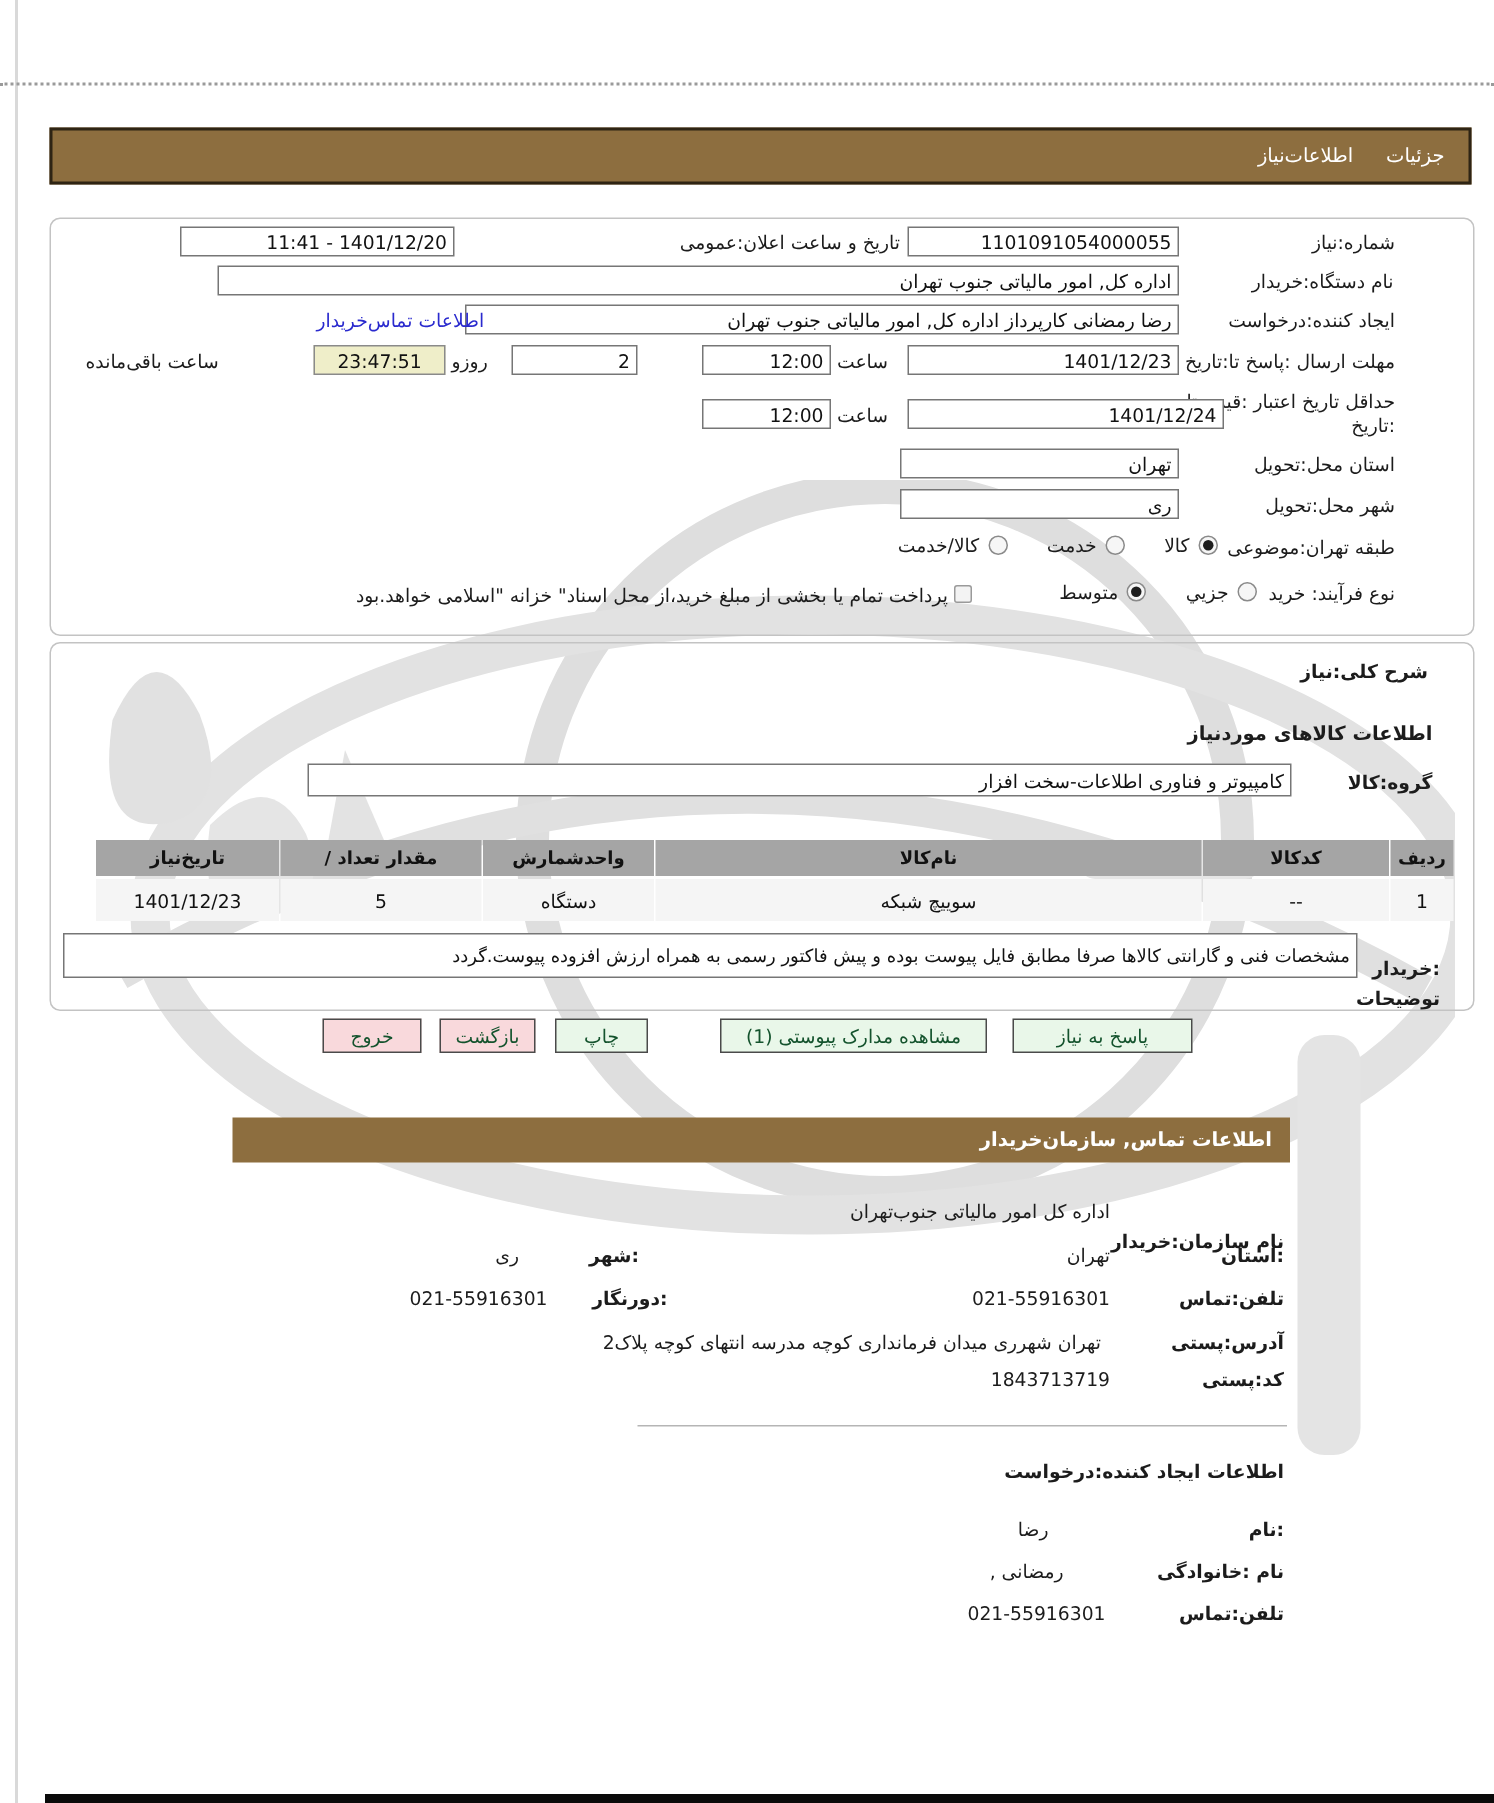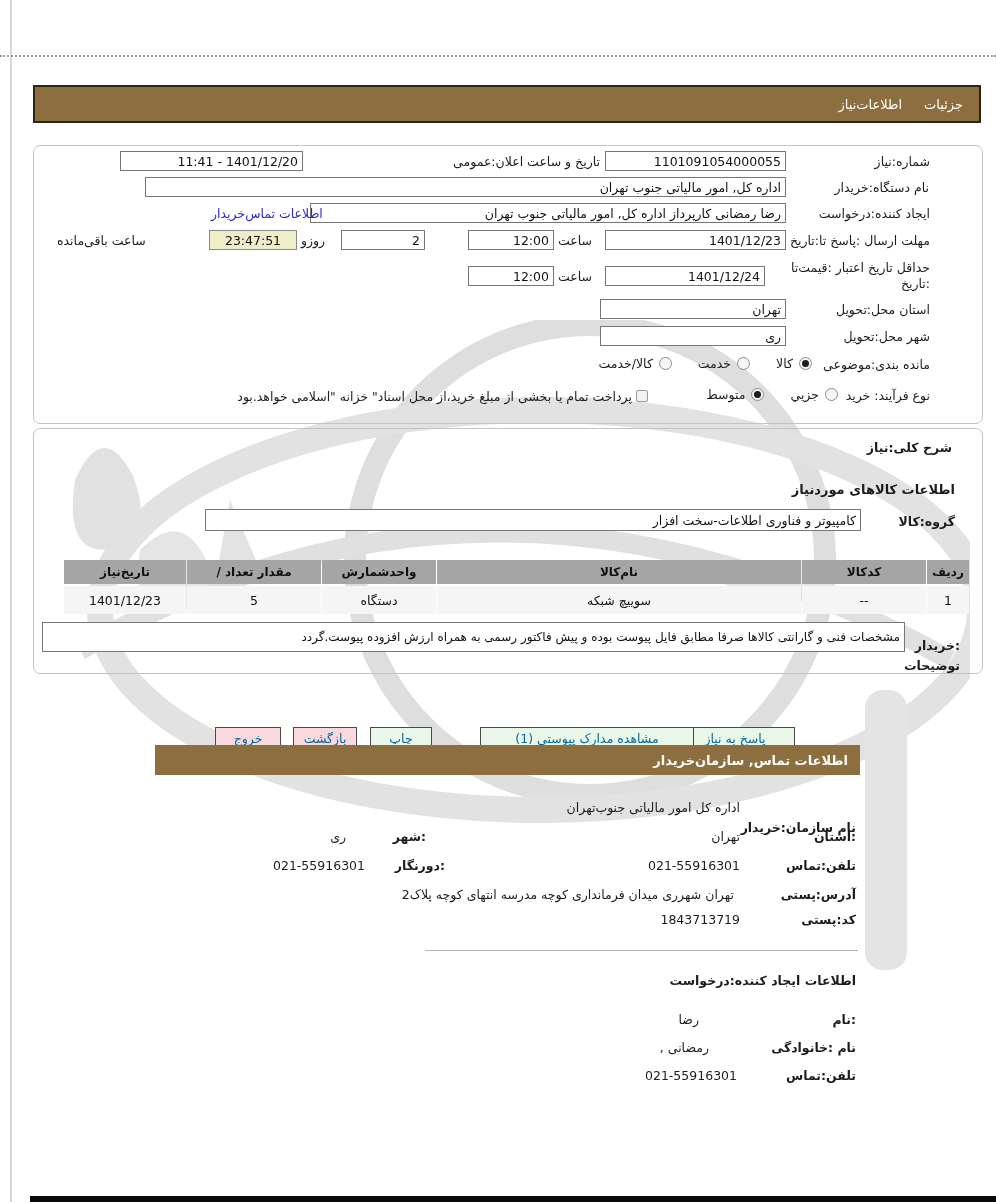--- a/index.html
+++ b/index.html
@@ -16,21 +16,21 @@
   .tabbar{position:absolute;left:33px;top:85px;width:948px;height:38px;background:#8d6e3f;border:2px solid #2e2414;
           box-sizing:border-box;display:flex;direction:rtl;align-items:center;gap:22px;padding-right:16px;z-index:2;}
   .tab{color:#fff;font-size:13px;white-space:nowrap;cursor:default;}
   .link{position:absolute;font-size:12.5px;color:#2a2ace;white-space:nowrap;z-index:2;}
   .radio{width:13px;height:13px;border:1px solid #8a8a8a;border-radius:50%;background:#f6f6f6;display:inline-block;position:relative;box-sizing:border-box;flex:0 0 auto;}
   .radio.sel::after{content:'';position:absolute;top:2px;left:2px;right:2px;bottom:2px;background:#1d1d1d;border-radius:50%;}
   .chk{width:12px;height:12px;border:1px solid #9a9a9a;border-radius:2px;background:#f3f3f3;display:inline-block;box-sizing:border-box;}
   .rgroup{position:absolute;display:flex;direction:rtl;align-items:center;gap:26px;z-index:2;}
   .ritem{display:flex;direction:rtl;align-items:center;gap:6px;font-size:12.5px;color:#1c1c1c;white-space:nowrap;}
   .btn{position:absolute;top:679px;height:23px;border:1px solid#4a4a4a;box-sizing:border-box;display:flex;align-items:center;
-       justify-content:center;font-size:12.5px;color:#0369a1;white-space:nowrap;z-index:2;cursor:default;margin-top:48px;}
+       justify-content:center;font-size:12.5px;color:#14532d;white-space:nowrap;z-index:2;cursor:default;}
   .btn.green{background:#e9f7e9;}
   .btn.pink{background:#f9d9dc;}
   .brownbar{position:absolute;background:#8d6e3f;color:#fff;font-weight:bold;font-size:13px;display:flex;align-items:center;
             padding-right:12px;box-sizing:border-box;z-index:2;}
   table.items{position:absolute;left:63px;top:558px;width:900px;table-layout:fixed;border-collapse:separate;border-spacing:1px 2px;direction:rtl;z-index:2;}
   table.items th{background:#a5a5a5;color:#111;font-weight:bold;font-size:12px;height:24px;padding:0 2px;white-space:nowrap;overflow:hidden;}
   table.items td{background:#f5f5f5;color:#111;font-size:12.5px;text-align:center;height:28px;padding:0 2px;white-space:nowrap;}
   .hline{position:absolute;background:#b5b5b5;height:1px;z-index:2;}
   .wm{position:absolute;z-index:0;}
 </style>
@@ -93,39 +93,39 @@
       <span class="ltr">2</span>
     </div>
   <div class="lbl" style="left:301px;top:233px;">روزو</div>
   <div class="inp" style="left:209px;top:230px;width:88px;background:#efeec9;border-color:#8a8a8a;justify-content:center;">
       <span class="ltr">23:47:51</span>
     </div>
   <div class="lbl" style="left:57px;top:233px;">ساعت باقی‌مانده</div>
 
   <div class="lbl" style="right:66px;top:260px;">حداقل تاریخ اعتبار :قیمت‌تا</div>
   <div class="lbl" style="right:66px;top:276px;">:تاریخ</div>
-  <div class="inp" style="left:605px;top:266px;width:160px;">
+  <div class="inp" style="left:605px;top:266px;width:211px;">
       <span class="ltr">1401/12/24</span>
     </div>
   <div class="lbl" style="left:558px;top:269px;">ساعت</div>
   <div class="inp" style="left:468px;top:266px;width:86px;">
       <span class="ltr">12:00</span>
     </div>
 
   <div class="lbl" style="right:66px;top:302px;">استان محل:تحویل</div>
   <div class="inp" style="left:600px;top:299px;width:186px;">
       <span>تهران</span>
     </div>
 
   <div class="lbl" style="right:66px;top:329px;">شهر محل:تحویل</div>
   <div class="inp" style="left:600px;top:326px;width:186px;">
       <span>ری</span>
     </div>
 
-  <div class="lbl" style="right:66px;top:357px;">مانده بندی:موضوعی</div>
+  <div class="lbl" style="right:66px;top:357px;">طبقه تهران:موضوعی</div>
   <div class="rgroup" style="right:184px;top:356px;">
     <span class="ritem">
         <span class="radio sel"></span>
         <span>کالا</span>
       </span>
     <span class="ritem">
         <span class="radio"></span>
         <span>خدمت</span>
       </span>
     <span class="ritem">
@@ -190,21 +190,21 @@
     </tbody>
   </table>
 
   <div class="lbl b" style="right:36px;top:622px;margin-top:36px;">توضیحات</div>
   <div class="lbl b" style="right:36px;top:638px;">:خریدار</div>
   <div class="inp" style="left:42px;top:622px;width:863px;height:30px;font-size:12px;">
       <span>مشخصات فنی و گارانتی کالاها صرفا مطابق فایل پیوست بوده و پیش فاکتور رسمی به همراه ارزش افزوده پیوست.گردد</span>
     </div>
 
   <div class="btn green" style="left:675px;width:120px;">پاسخ به نیاز</div>
-  <div class="btn green" style="left:480px;width:214px;">مشاهده مدارک پیوستی (1)</div>
+  <div class="btn green" style="left:480px;width:178px;">مشاهده مدارک پیوستی (1)</div>
   <div class="btn green" style="left:370px;width:62px;">چاپ</div>
   <div class="btn pink" style="left:293px;width:64px;">بازگشت</div>
   <div class="btn pink" style="left:215px;width:66px;">خروج</div>
 
   <div class="brownbar" style="left:155px;top:745px;width:705px;height:30px;">اطلاعات تماس, سازمان‌خریدار</div>
 
   <div class="lbl b" style="right:140px;top:800px;margin-top:20px;">نام سازمان:خریدار</div>
   <div class="lbl" style="right:256px;top:800px;">اداره کل امور مالیاتی جنوب‌تهران</div>
 
   <div class="lbl b" style="right:140px;top:829px;">:استان</div>

